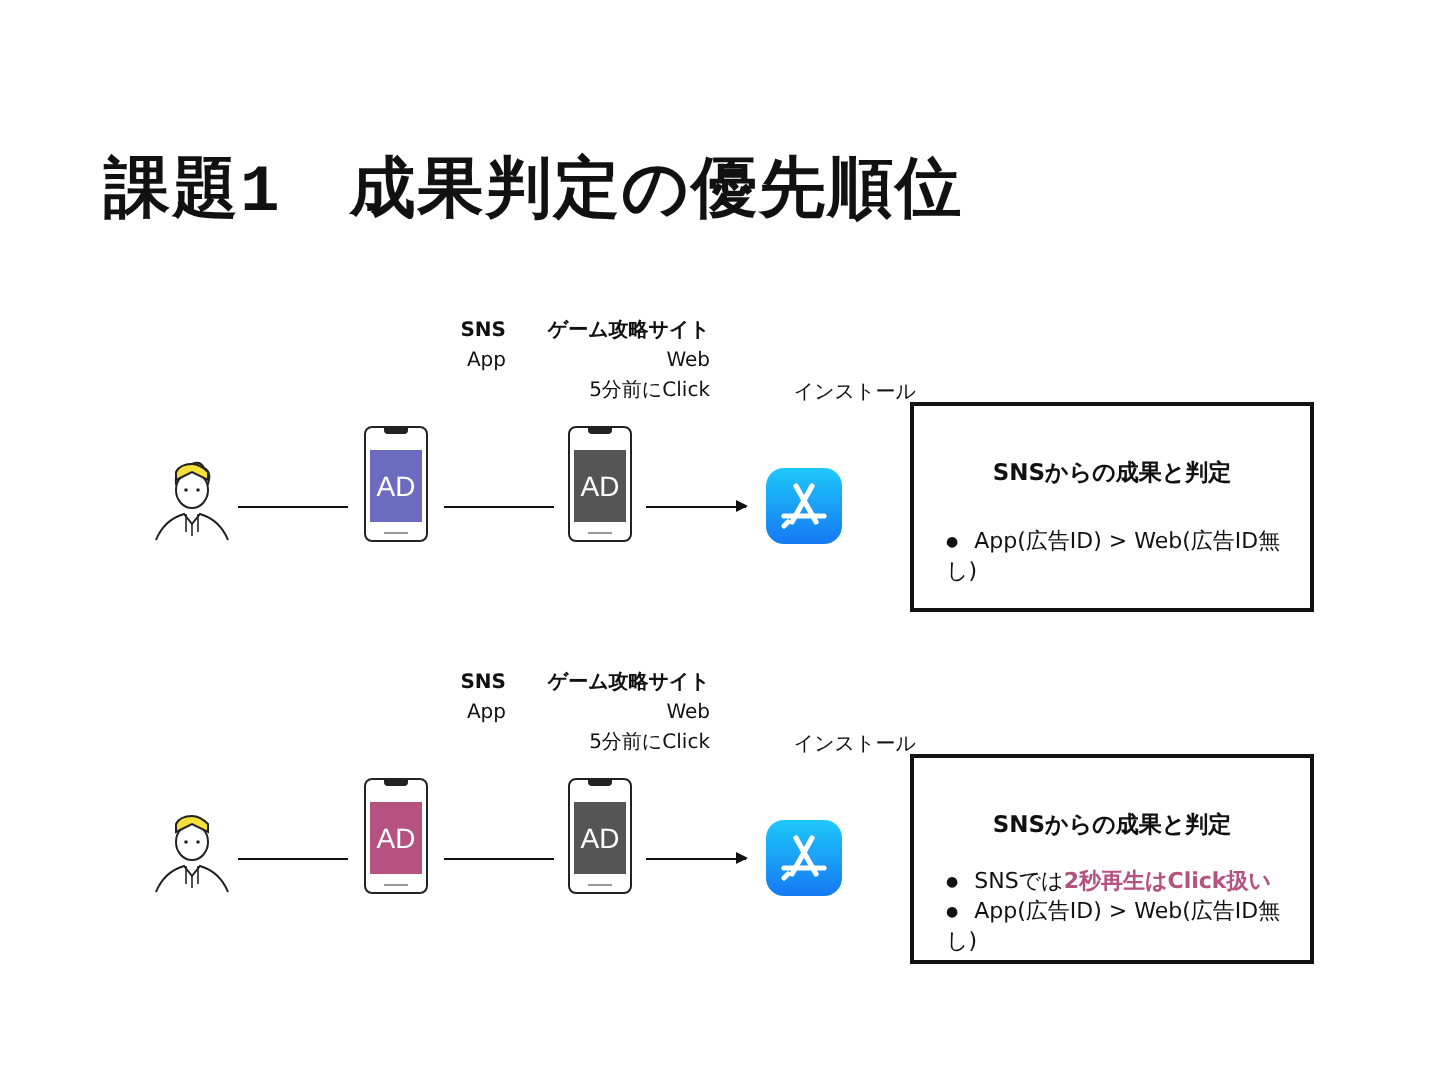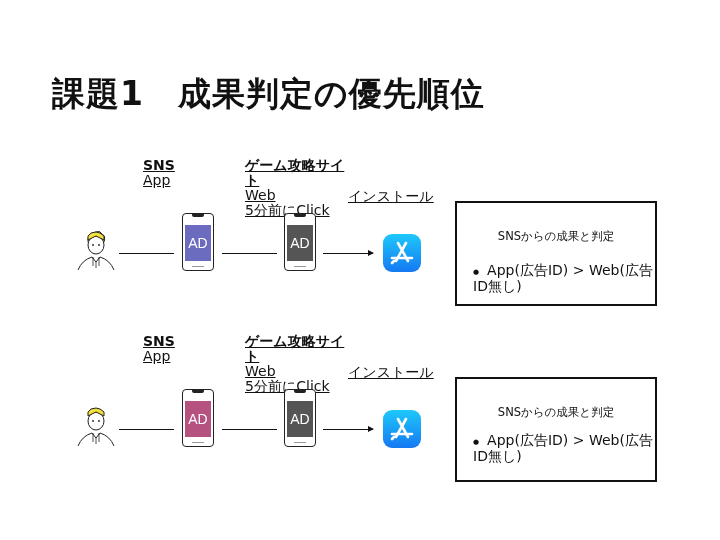--- a/index.html
+++ b/index.html
@@ -1,37 +1,37 @@
 <!DOCTYPE html>
 <html><head>
 <meta charset="utf-8">
 <style>
   html, body { margin:0; padding:0; background:#ffffff; }
   body { width:720px; height:540px; position:relative; overflow:hidden;
          font-family:"DejaVu Sans", "Liberation Sans", sans-serif; color:#111; }
   .title { position:absolute; left:52px; top:72px; font-size:33px; font-weight:bold;
-           letter-spacing:1px; white-space:pre; }
+           letter-spacing:1px; white-space:pre;font-family:Liberation Mono, monospace; }
   .abs { position:absolute; }
-  .label { position:absolute; text-align:left; font-size:14px; line-height:15px; width:110px;text-decoration:underline; }
+  .label { position:absolute; text-align:right; font-size:10px; line-height:15px; width:110px; }
   .label .bold { font-weight:bold; }
   .hl { color:#b5527f; font-weight:bold; }
   .hline { position:absolute; height:1px; background:#111; }
   .arrow { position:absolute; height:1px; background:#111; }
   .arrow::after { content:""; position:absolute; right:-1px; top:-3px;
                   border-left:6px solid #111; border-top:3.5px solid transparent; border-bottom:3.5px solid transparent; }
   .phone { position:absolute; width:30px; height:56px; border:1.5px solid #222; border-radius:4px; background:#fff; }
   .phone .notch { position:absolute; left:9px; top:0; width:12px; height:2.5px; background:#222; border-radius:0 0 2px 2px; }
   .phone .screen { position:absolute; left:2px; top:11px; width:26px; height:36px; display:flex;
                    align-items:center; justify-content:center; color:#fff; font-size:14px; font-family:"Liberation Sans", sans-serif; }
   .phone .home { position:absolute; left:9px; bottom:3px; width:12px; height:1.5px; background:#999; }
   .appstore { position:absolute; width:38px; height:38px; border-radius:9px;
               background:linear-gradient(180deg,#1ec8fb 0%,#1579f2 100%); }
   .box { position:absolute; border:2px solid #111; background:#fff; }
-  .box .bt { position:absolute; left:0; right:0; text-align:center; font-weight:normal; font-size:11.5px; }
-  .box ul { position:absolute; left:16px; margin:0; padding:0; list-style:none; font-size:14px; line-height:13px; }
+  .box .bt { position:absolute; left:0; right:0; text-align:center; font-weight:bold; font-size:11.5px; }
+  .box ul { position:absolute; left:16px; margin:0; padding:0; list-style:none; font-size:11px; line-height:13px; }
   .box li::before { content:"●"; font-size:7px; margin-right:8px; position:relative; top:-1px; }
 </style>
 </head>
 <body>
 
 <div class="title">課題1　成果判定の優先順位</div>
 
 <div>
   <svg class="abs" style="left:74px;top:228px" width="44" height="44" viewBox="0 0 44 44">
     <path d="M14 14 Q13 5 22 4 Q26 2 28 6 Q32 8 30 14 Z" fill="#f4e03a" stroke="#222" stroke-width="1"></path>
@@ -127,16 +127,17 @@
     <svg width="38" height="38" viewBox="0 0 38 38">
       <path d="M15 9 L25 27 M23 9 L13 27" stroke="#fff" stroke-width="2.6" stroke-linecap="round" fill="none"></path>
       <path d="M9 24 L29 24" stroke="#fff" stroke-width="2.6" stroke-linecap="round"></path>
       <path d="M9 29 L11 27" stroke="#fff" stroke-width="2.6" stroke-linecap="round"></path>
     </svg>
   </div>
 
   <div class="box" style="left:455px;top:377px;width:198px;height:101px">
     <div class="bt" style="top:26px">SNSからの成果と判定</div>
     <ul style="top:55px">
+      <li><span>SNSでは</span><span class="hl">2秒再生はClick扱い</span></li>
       <li><span>App(広告ID) &gt; Web(広告ID無し)</span></li>
     </ul>
   </div>
 </div>
 
 </body></html>

